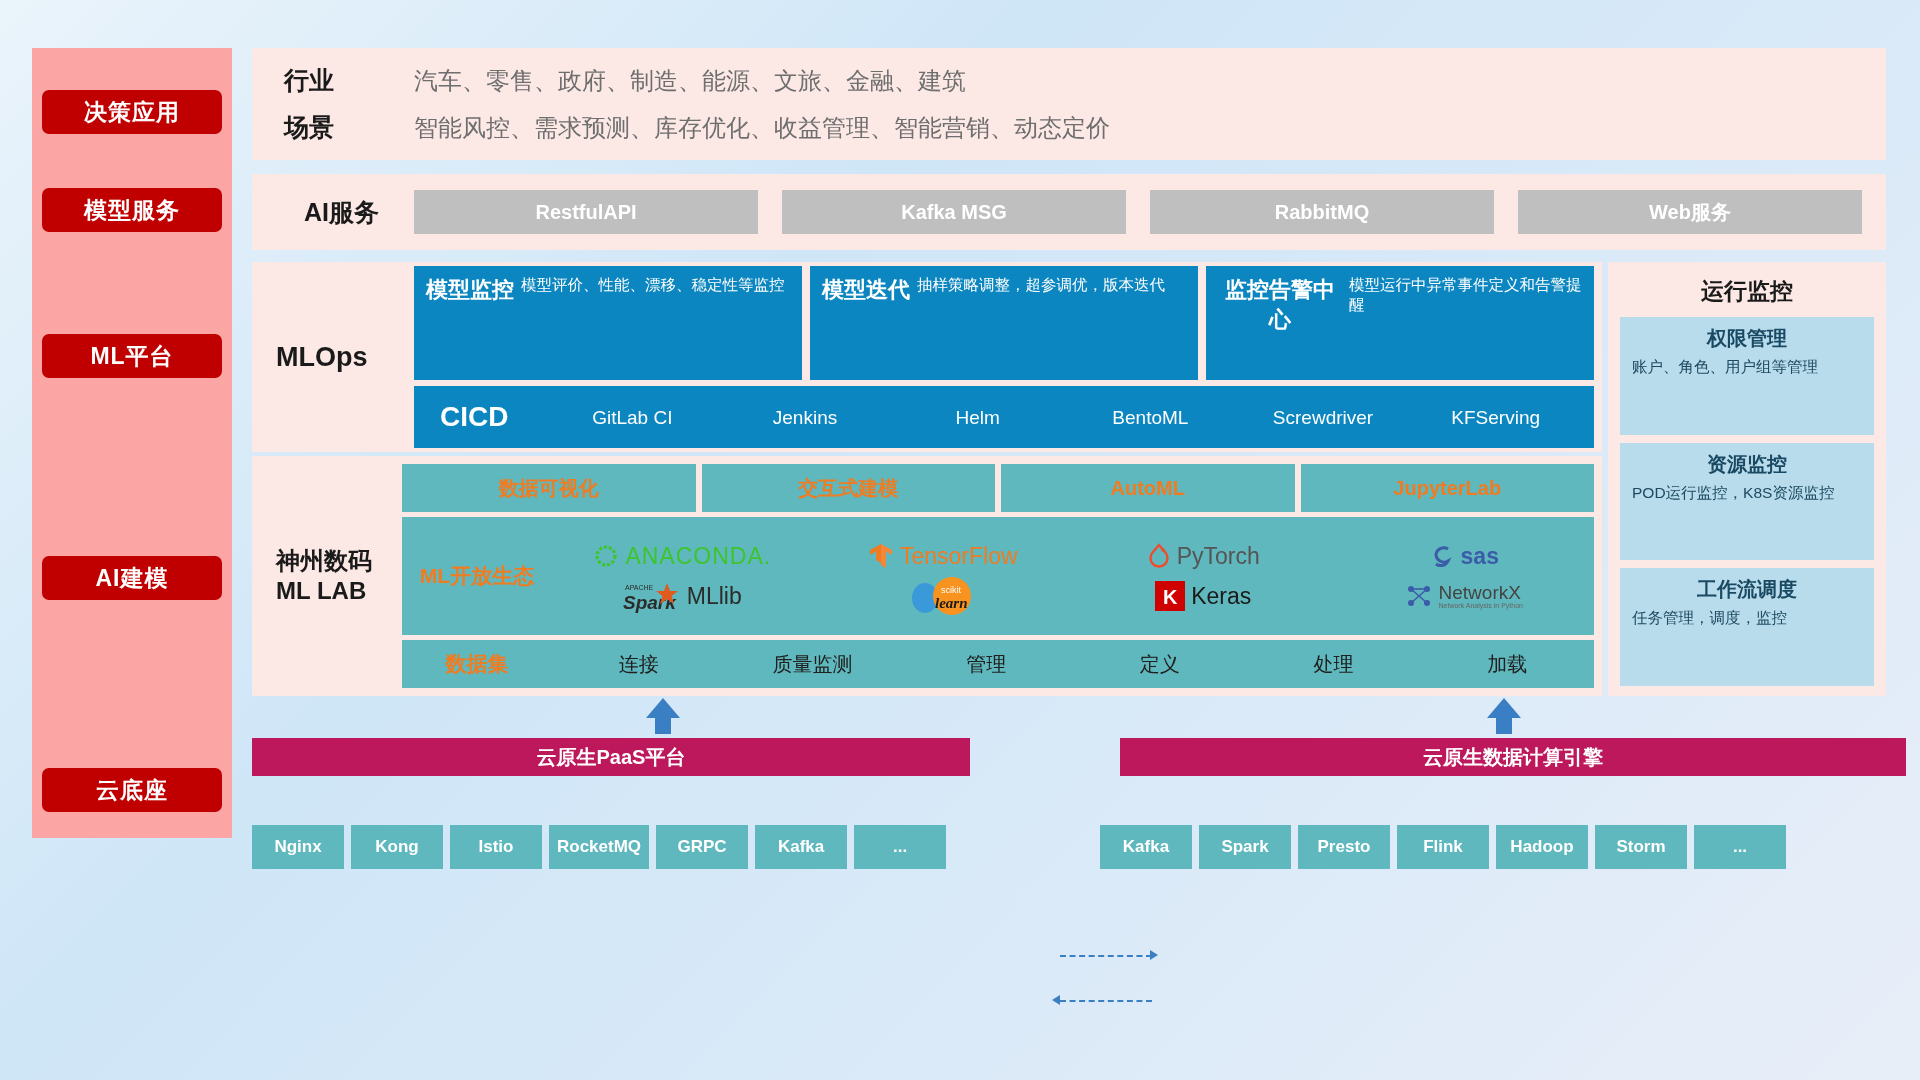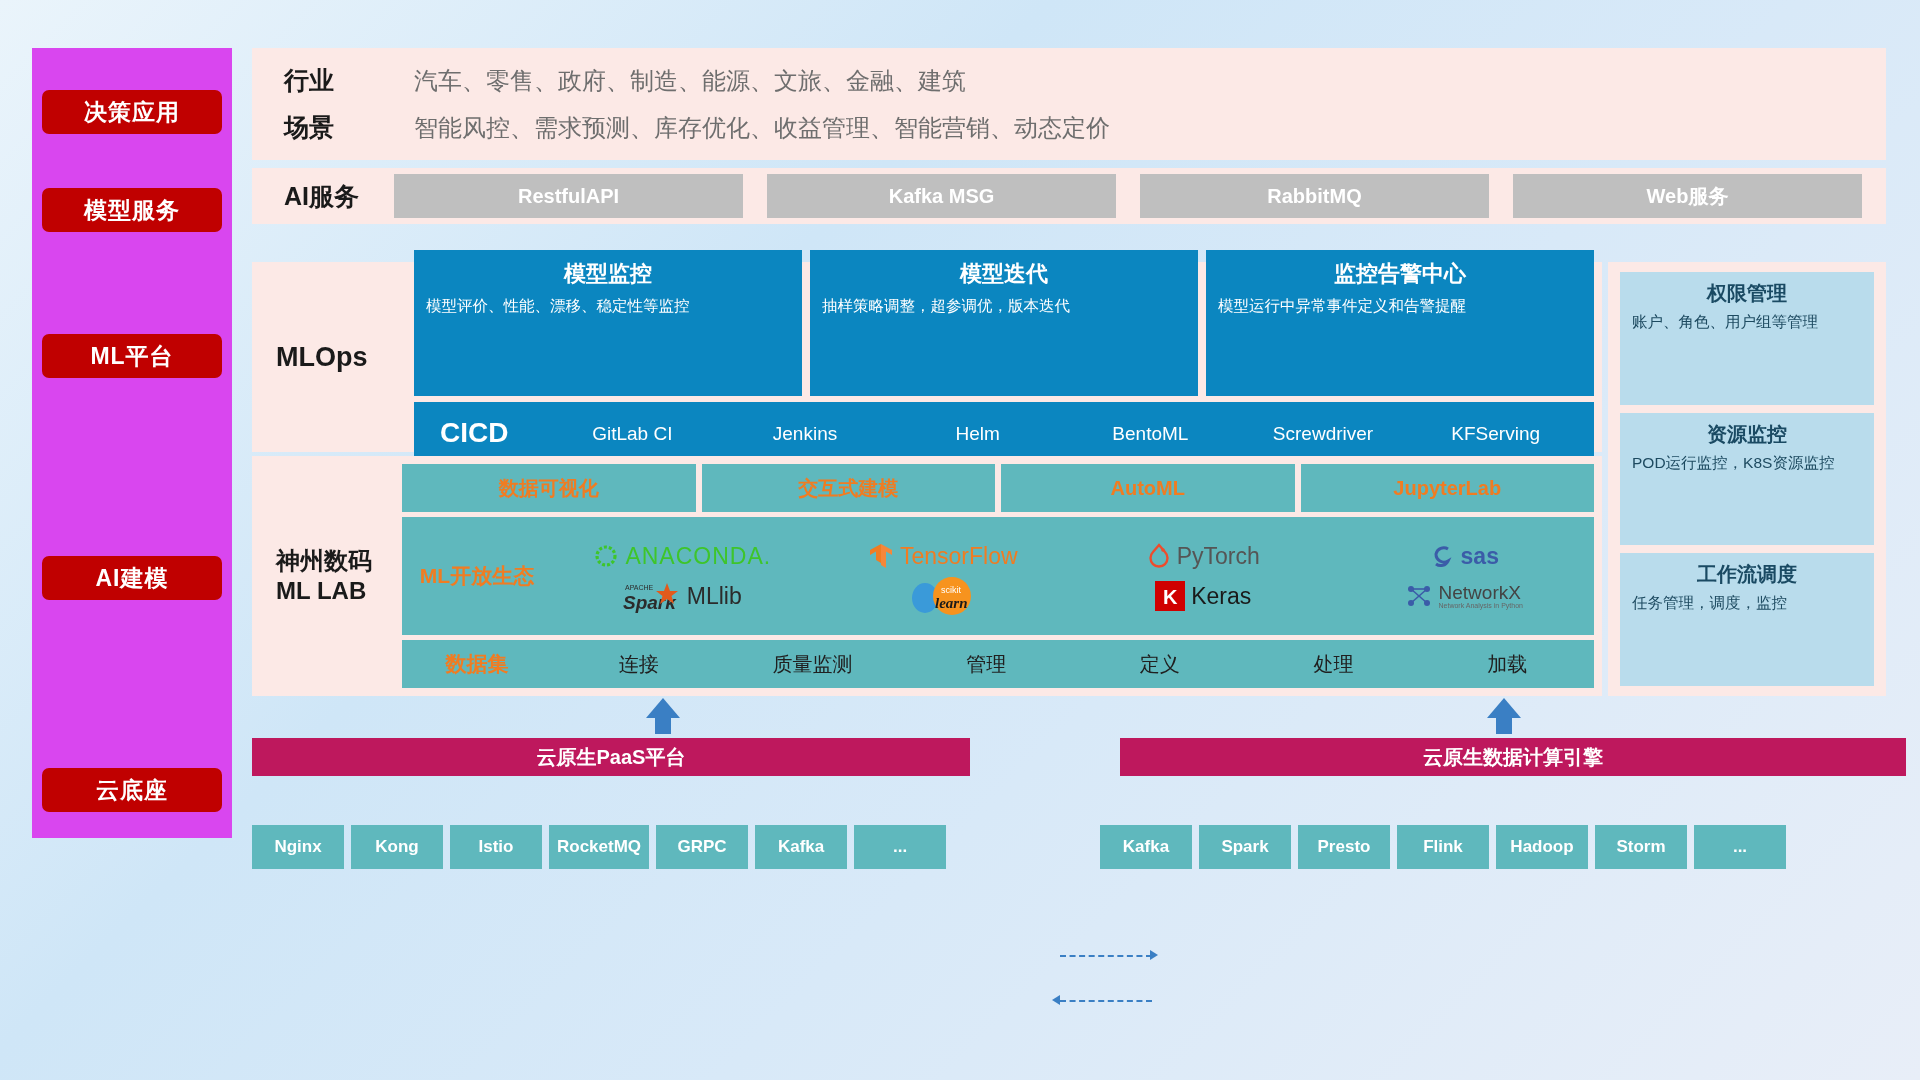--- a/index.html
+++ b/index.html
@@ -9,21 +9,21 @@
     background: linear-gradient(135deg, #eaf4fb 0%, #cfe6f7 35%, #d8e9f8 60%, #e8eef8 100%);
     overflow: hidden;
     position: relative;
   }
   .canvas { position: absolute; inset: 0; }
 
   
   .left-rail {
     position: absolute; left: 32px; top: 48px;
     width: 200px; height: 790px;
-    background: #d946ef;
+    background: #fca5a5;
   }
   .rail-btn {
     position: absolute; left: 10px; width: 180px; height: 44px;
     background: #c00000; color: #fff; border-radius: 7px;
     display: flex; align-items: center; justify-content: center;
     font-size: 23px; font-weight: bold; letter-spacing: 1px;
   }
 
   
   .band {
@@ -32,37 +32,37 @@
   }
 
   
   #band-industry { top: 48px; width: 1634px; height: 112px; display: flex; align-items: center; }
   .ind-rows { display: flex; flex-direction: column; gap: 14px; padding-left: 32px; width: 100%; }
   .ind-row { display: flex; align-items: center; }
   .ind-label { width: 130px; font-size: 25px; font-weight: bold; color: #1a1a1a; }
   .ind-val { font-size: 24px; color: #6e6e6e; }
 
   
-  #band-aiservice { top: 168px; width: 1634px; height: 56px; display: flex; align-items: center; }
+  #band-aiservice { top: 174px; width: 1634px; height: 76px; display: flex; align-items: center; padding-left: 20px; }
   .svc-label { width: 142px; padding-left: 32px; font-size: 25px; font-weight: bold; color: #1a1a1a; }
   .svc-grid { flex: 1; display: flex; justify-content: space-between; padding-right: 24px; gap: 24px; }
   .svc-chip {
     flex: 1; height: 44px; background: #bfbfbf; color: #fff;
     display: flex; align-items: center; justify-content: center;
     font-size: 20px; font-weight: bold;
   }
 
   
   #band-mlops { top: 262px; width: 1350px; height: 190px; display: flex; align-items: center; }
   .mlops-label { width: 162px; padding-left: 24px; font-size: 27px; font-weight: bold; color: #1a1a1a; }
   .mlops-right { flex: 1; display: flex; flex-direction: column; gap: 6px; padding-right: 8px; }
   .mlops-cards { display: flex; gap: 8px; }
   .mlops-card {
-    flex: 1; background: #0b86c0; color: #fff; height: 146px;
-    padding: 9px 12px; display: flex; flex-direction: column; gap: 7px;
+    flex: 1; background: #0b86c0; color: #fff; height: 114px;
+    padding: 9px 12px; display: flex; flex-direction: row; gap: 7px;
   }
   .mlops-card-title { font-size: 22px; font-weight: bold; text-align: center; }
   .mlops-card-desc { font-size: 15.5px; line-height: 1.32; }
   .cicd-bar {
     background: #0b86c0; color: #fff; height: 62px; overflow: hidden;
     display: flex; align-items: center; padding: 0 12px;
   }
   .cicd-title { font-size: 28px; font-weight: bold; width: 120px; padding-left: 14px; }
   .cicd-items { flex: 1; display: flex; }
   .cicd-item {
@@ -297,20 +297,21 @@
           <div class="ds-item">管理</div>
           <div class="ds-item">定义</div>
           <div class="ds-item">处理</div>
           <div class="ds-item">加载</div>
         </div>
       </div>
     </div>
   </div>
 
   <div id="col-monitor">
+    <div class="mon-title">运行监控</div>
     <div class="mon-card">
       <div class="mon-card-title">权限管理</div>
       <div class="mon-card-desc">账户、角色、用户组等管理</div>
     </div>
     <div class="mon-card">
       <div class="mon-card-title">资源监控</div>
       <div class="mon-card-desc">POD运行监控，K8S资源监控</div>
     </div>
     <div class="mon-card">
       <div class="mon-card-title">工作流调度</div>

